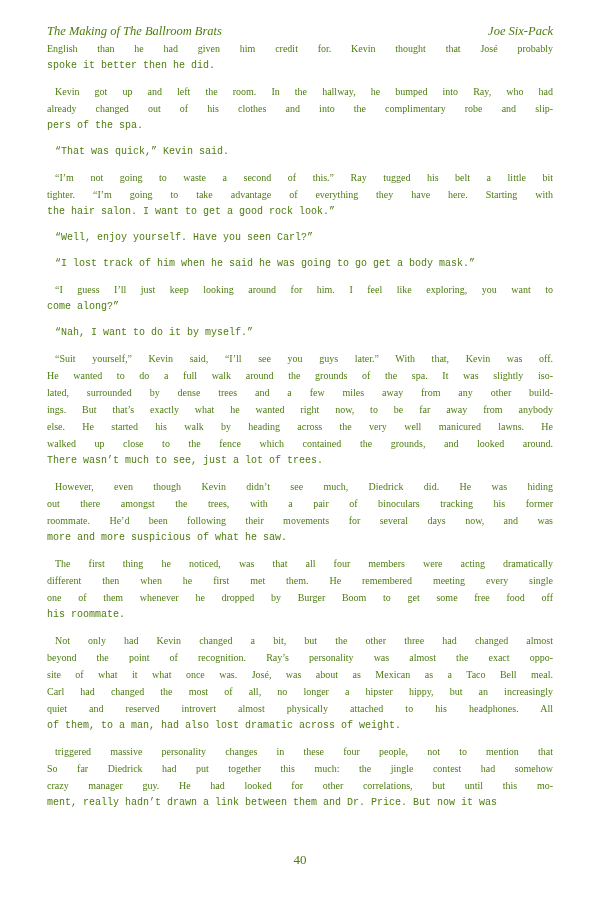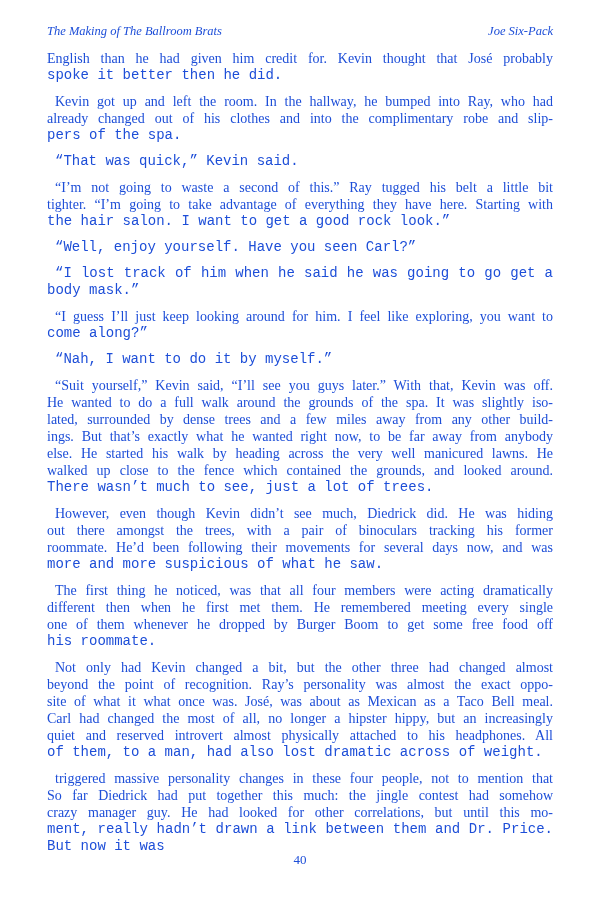--- a/index.html
+++ b/index.html
@@ -17,22 +17,22 @@
   }
   .running-header {
     display: flex;
     justify-content: space-between;
     align-items: baseline;
     font-style: italic;
     font-size: 12.5px;
     line-height: 14px;
   }
   .page-body {
-    margin-top: 12px;
-    font-size: 14px;
+    margin-top: 2px;
+    font-size: 10px;
   }
   .para { margin: 0 0 9px 0; }
   .para:last-child { margin-bottom: 0; }
   .line {
     line-height: 17px;
     text-align: justify;
     text-align-last: justify;
   }
   .line.last { text-align-last: left; font-family: Liberation Mono, monospace; }
   .para.indent .line:first-child { text-indent: 8px; }
@@ -42,21 +42,21 @@
     left: 0;
     width: 600px;
     text-align: center;
     font-size: 13px;
     line-height: 15px;
   }
 </style>
 </head>
 <body>
 
-<div class="page" style="background: rgb(255, 255, 255); color: #1d4ed8;">
+<div class="page" style="background: rgb(255, 255, 255); color: #4d7c0f;">
   <div class="running-header">
     <span class="hdr-title">The Making of The Ballroom Brats</span>
     <span class="hdr-author">Joe Six-Pack</span>
   </div>
 
   <div class="page-body">
       <div class="para">
         <div class="line">English than he had given him credit for. Kevin thought that José probably</div>
         <div class="line last">spoke it better then he did.</div>
       </div>

